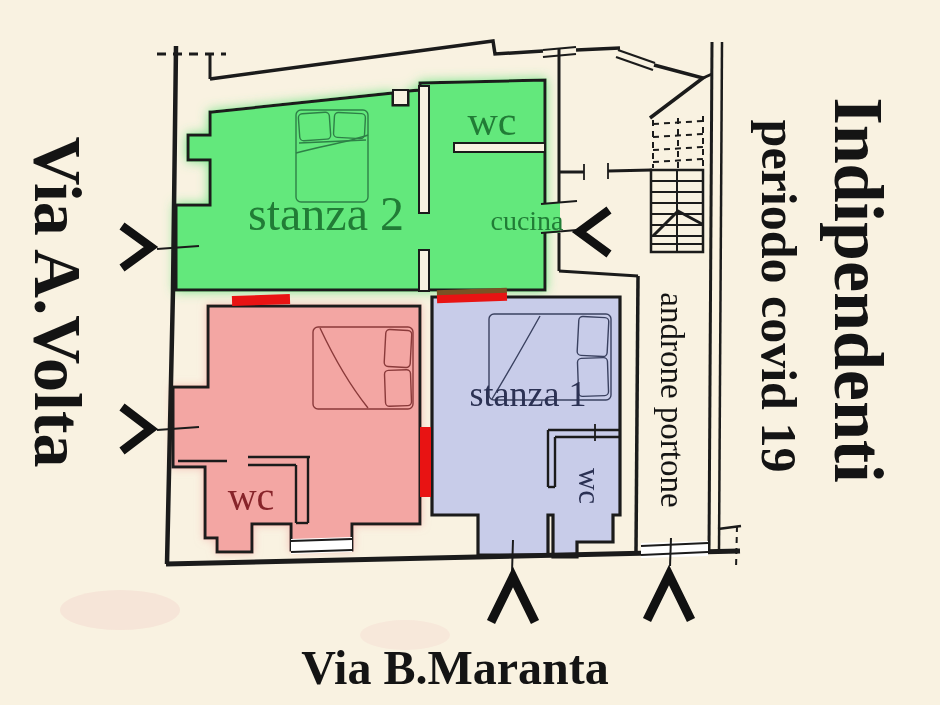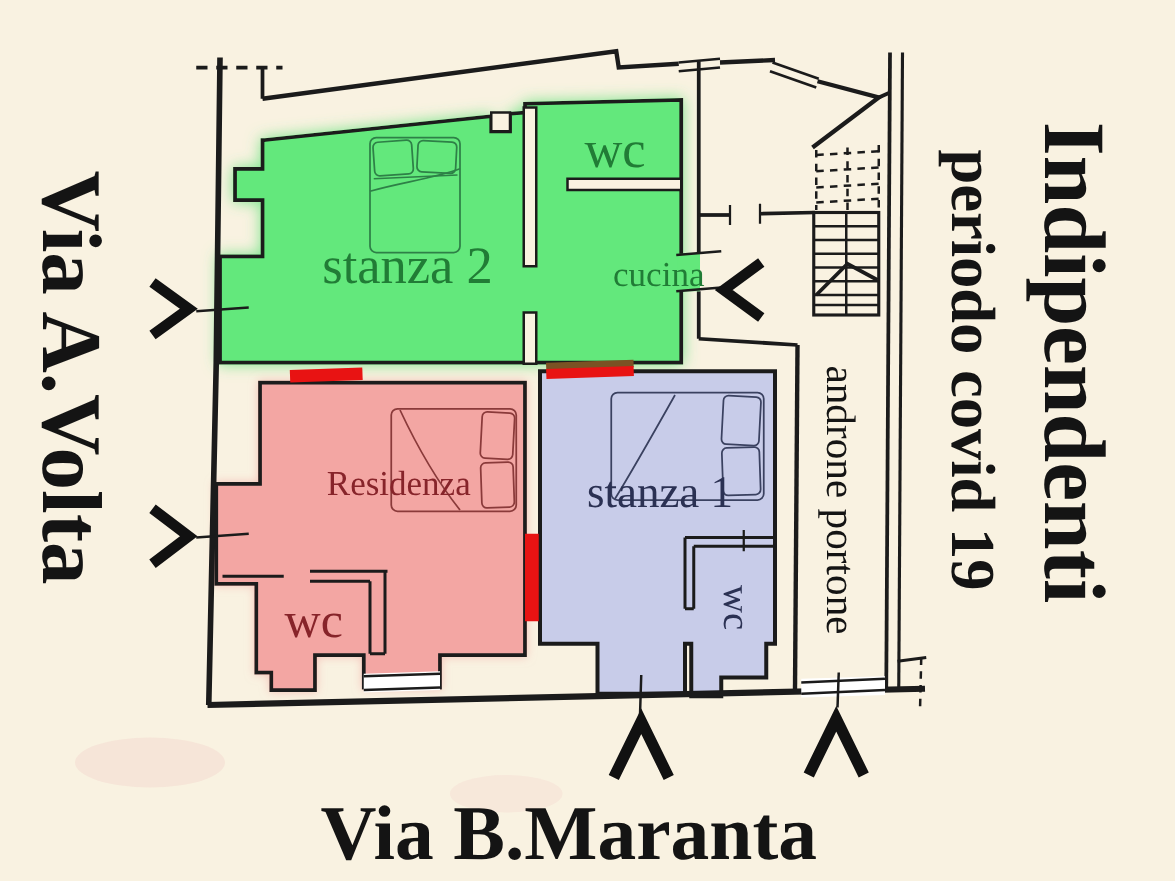--- a/index.html
+++ b/index.html
@@ -178,36 +178,35 @@
       <polyline points="122,268 151,247 122,226" stroke-width="8.5"></polyline>
       <polyline points="122,451 151,429 122,407" stroke-width="8.5"></polyline>
       <polyline points="609,254 579,232 609,210" stroke-width="8.5"></polyline>
       <polyline points="491,622 513,577 535,622" stroke-width="9"></polyline>
       <polyline points="647,620 669,575 691,620" stroke-width="9"></polyline>
     </g>
   </svg>
 
   <div class="label rot bold" style="left: 57px; top: 302px; font-size: 68px; color: rgb(20, 20, 20);">Via A.Volta</div>
 
-  <div class="label bold" style="left: 455px; top: 668px; font-size: 62px; color: rgb(20, 20, 20);">Via B.Maranta</div>
+  <div class="label bold" style="left: 455px; top: 668px; font-size: 48px; color: rgb(20, 20, 20);">Via B.Maranta</div>
 
   <div class="label rot bold" style="left: 858px; top: 290px; font-size: 70px; color: rgb(20, 20, 20);">Indipendenti</div>
 
   <div class="label rot bold" style="left: 778px; top: 296px; font-size: 50px; color: rgb(20, 20, 20);">periodo covid 19</div>
 
   <div class="label rot" style="left: 671px; top: 400px; font-size: 33px; color: rgb(20, 20, 20);">androne portone</div>
 
-  <div class="label" style="left: 326px; top: 214px; font-size: 42px; color: rgb(33, 124, 54);">stanza 2</div>
+  <div class="label" style="left: 326px; top: 214px; font-size: 48px; color: rgb(33, 124, 54);">stanza 2</div>
 
   <div class="label" style="left: 492px; top: 121px; font-size: 42px; color: rgb(33, 124, 54);">wc</div>
 
   <div class="label" style="left: 491px; top: 221px; font-size: 28px; color: rgb(33, 124, 54); margin-left: 36px;">cucina</div>
 
   <div class="label center" style="left: 319px; top: 388px; font-size: 28px; color: rgb(135, 36, 42);">
-    <div>Residenza</div>
   </div>
 
   <div class="label" style="left: 251px; top: 497px; font-size: 40px; color: rgb(135, 36, 42);">wc</div>
 
   <div class="label" style="left: 528px; top: 394px; font-size: 36px; color: rgb(43, 49, 83);">stanza 1</div>
 
   <div class="label rot" style="left: 589px; top: 486px; font-size: 31px; color: rgb(43, 49, 83);">wc</div>
 
 </div>
 

